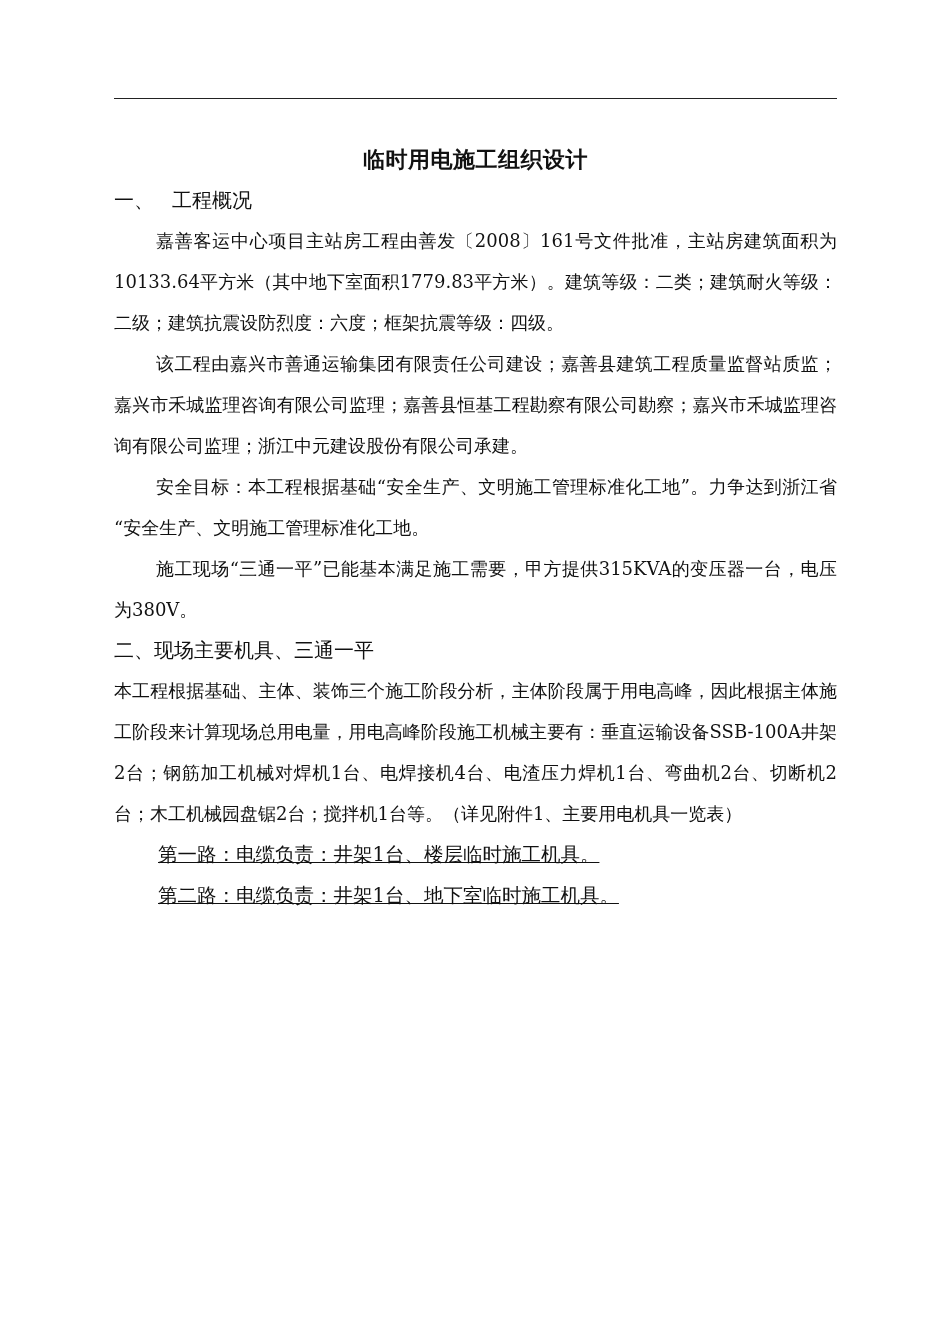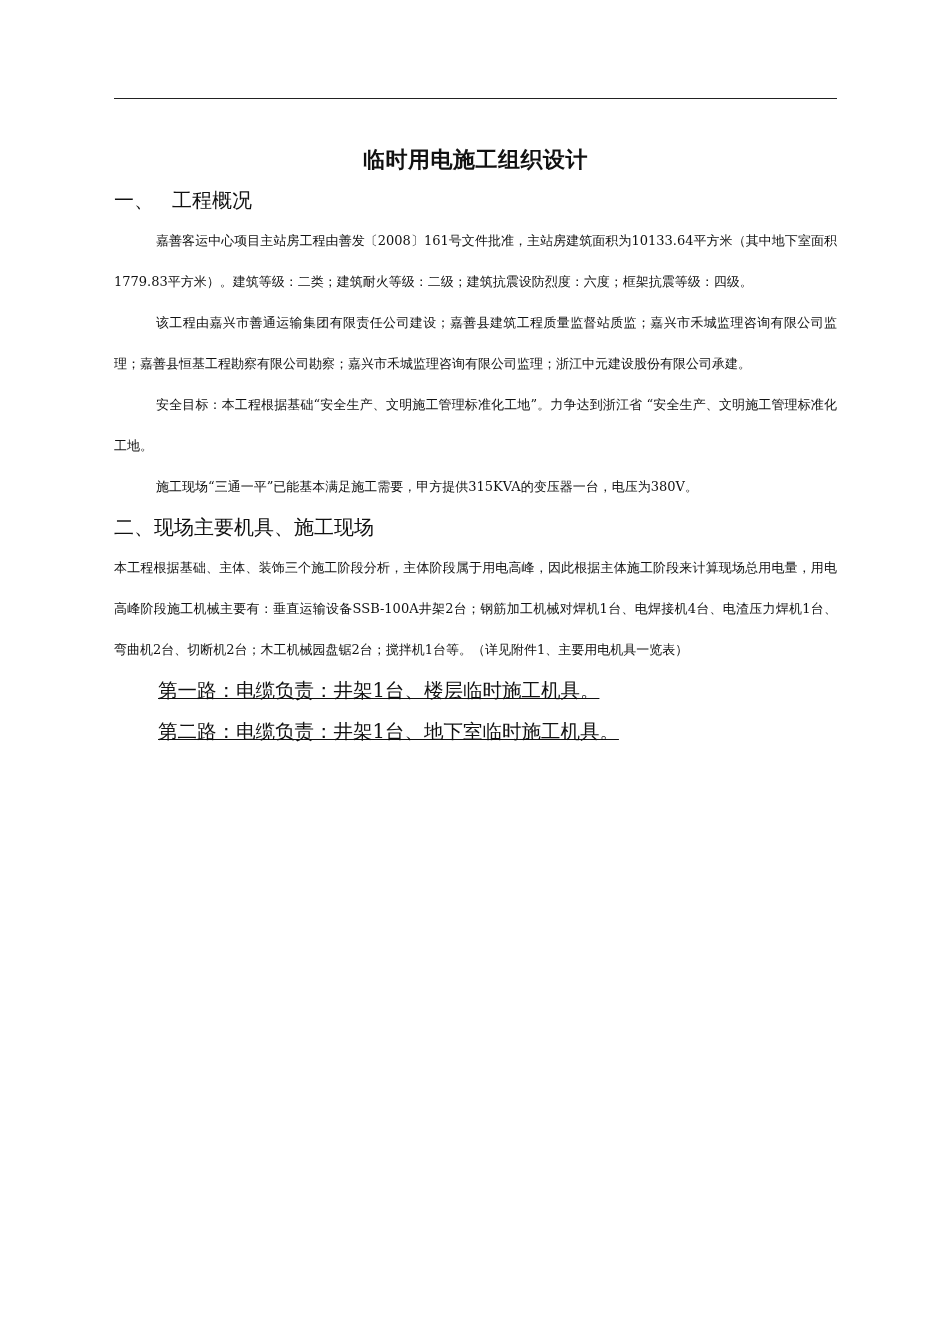--- a/index.html
+++ b/index.html
@@ -43,21 +43,21 @@
       font-weight: normal;
       font-size: 20px;
       line-height: 40px;
       margin: 0;
     }
     .section-heading .num {
       display: inline-block;
       width: 58px;
     }
     .para {
-      font-size: 13px;
+      font-size: 18px;
       line-height: 41px;
       margin: 0;
       text-align: justify;
       text-align-last: left;
     }
     .indent {
       text-indent: 42px;
     }
     .route {
       font-size: 19.5px;
@@ -81,20 +81,20 @@
       <span class="num">一、</span><span>工程概况</span>
     </h2>
     <p class="para indent">嘉善客运中心项目主站房工程由善发〔2008〕161号文件批准，主站房建筑面积为10133.64平方米（其中地下室面积1779.83平方米）。建筑等级：二类；建筑耐火等级：二级；建筑抗震设防烈度：六度；框架抗震等级：四级。</p>
     <p class="para indent">该工程由嘉兴市善通运输集团有限责任公司建设；嘉善县建筑工程质量监督站质监；嘉兴市禾城监理咨询有限公司监理；嘉善县恒基工程勘察有限公司勘察；嘉兴市禾城监理咨询有限公司监理；浙江中元建设股份有限公司承建。</p>
     <p class="para indent">安全目标：本工程根据基础“安全生产、文明施工管理标准化工地”。力争达到浙江省 “安全生产、文明施工管理标准化工地。</p>
     <p class="para indent">施工现场“三通一平”已能基本满足施工需要，甲方提供315KVA的变压器一台，电压为380V。</p>
   </section>
 
   <section>
     <h2 class="section-heading">
-      <span>二、</span><span>现场主要机具、施工现场</span>
+      <span>二、</span><span>现场主要机具、三通一平</span>
     </h2>
     <p class="para">本工程根据基础、主体、装饰三个施工阶段分析，主体阶段属于用电高峰，因此根据主体施工阶段来计算现场总用电量，用电高峰阶段施工机械主要有：垂直运输设备SSB-100A井架2台；钢筋加工机械对焊机1台、电焊接机4台、电渣压力焊机1台、弯曲机2台、切断机2台；木工机械园盘锯2台；搅拌机1台等。（详见附件1、主要用电机具一览表）</p>
     <p class="route">第一路：电缆负责：井架1台、楼层临时施工机具。</p>
     <p class="route">第二路：电缆负责：井架1台、地下室临时施工机具。</p>
   </section>
 
 </div>
 
 </body></html>

